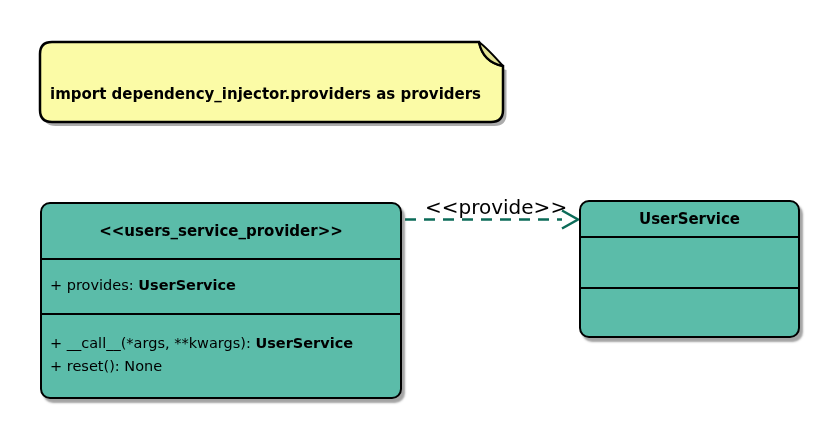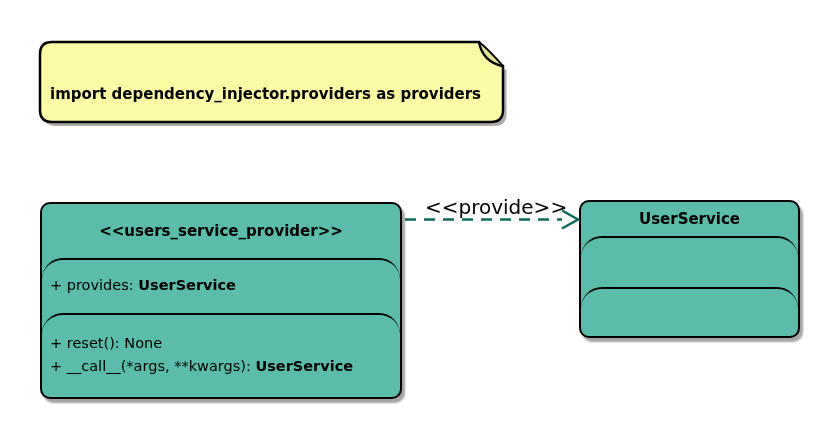--- a/index.html
+++ b/index.html
@@ -62,21 +62,21 @@
     flex-direction: column;
     justify-content: center;
     align-items: center;
     font-weight: bold;
     font-size: 15px;
     line-height: 22px;
     text-align: center;
   }
   .provider-class .uml-header { height: 54px; }
   .service-class  .uml-header { height: 34px; }
-  .compartment { border-top: 2.5px solid var(--border); border-radius: 21px; }
+  .compartment { border-top: 2.5px solid var(--border); }
   .uml-attrs {
     flex: none;
     height: 55px;
     padding: 15px 8px 0 8px;
     line-height: 20px;
     white-space: nowrap;
   }
   .uml-methods {
     flex: 1;
     padding: 17px 8px 0 8px;
@@ -119,22 +119,22 @@
   <div class="arrow-label">&lt;&lt;provide&gt;&gt;</div>
 
   <div class="uml-class provider-class">
     <div class="uml-header">
       <div>&lt;&lt;users_service_provider&gt;&gt;</div>
     </div>
     <div class="uml-attrs compartment">
       <div class="member"><span>+ provides: </span><b>UserService</b></div>
     </div>
     <div class="uml-methods compartment">
+      <div class="member"><span>+ __call__(*args, **kwargs): </span><b>UserService</b></div>
       <div class="member"><span>+ reset(): None</span><b></b></div>
-      <div class="member"><span>+ __call__(*args, **kwargs): </span><b>UserService</b></div>
     </div>
   </div>
 
   <div class="uml-class service-class">
     <div class="uml-header">
       <div>UserService</div>
     </div>
     <div class="service-mid compartment"></div>
     <div class="service-bottom compartment"></div>
   </div>

